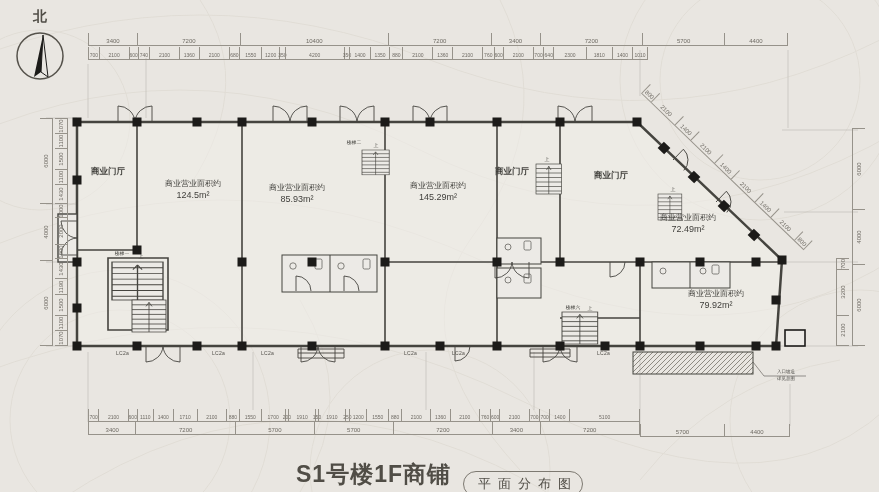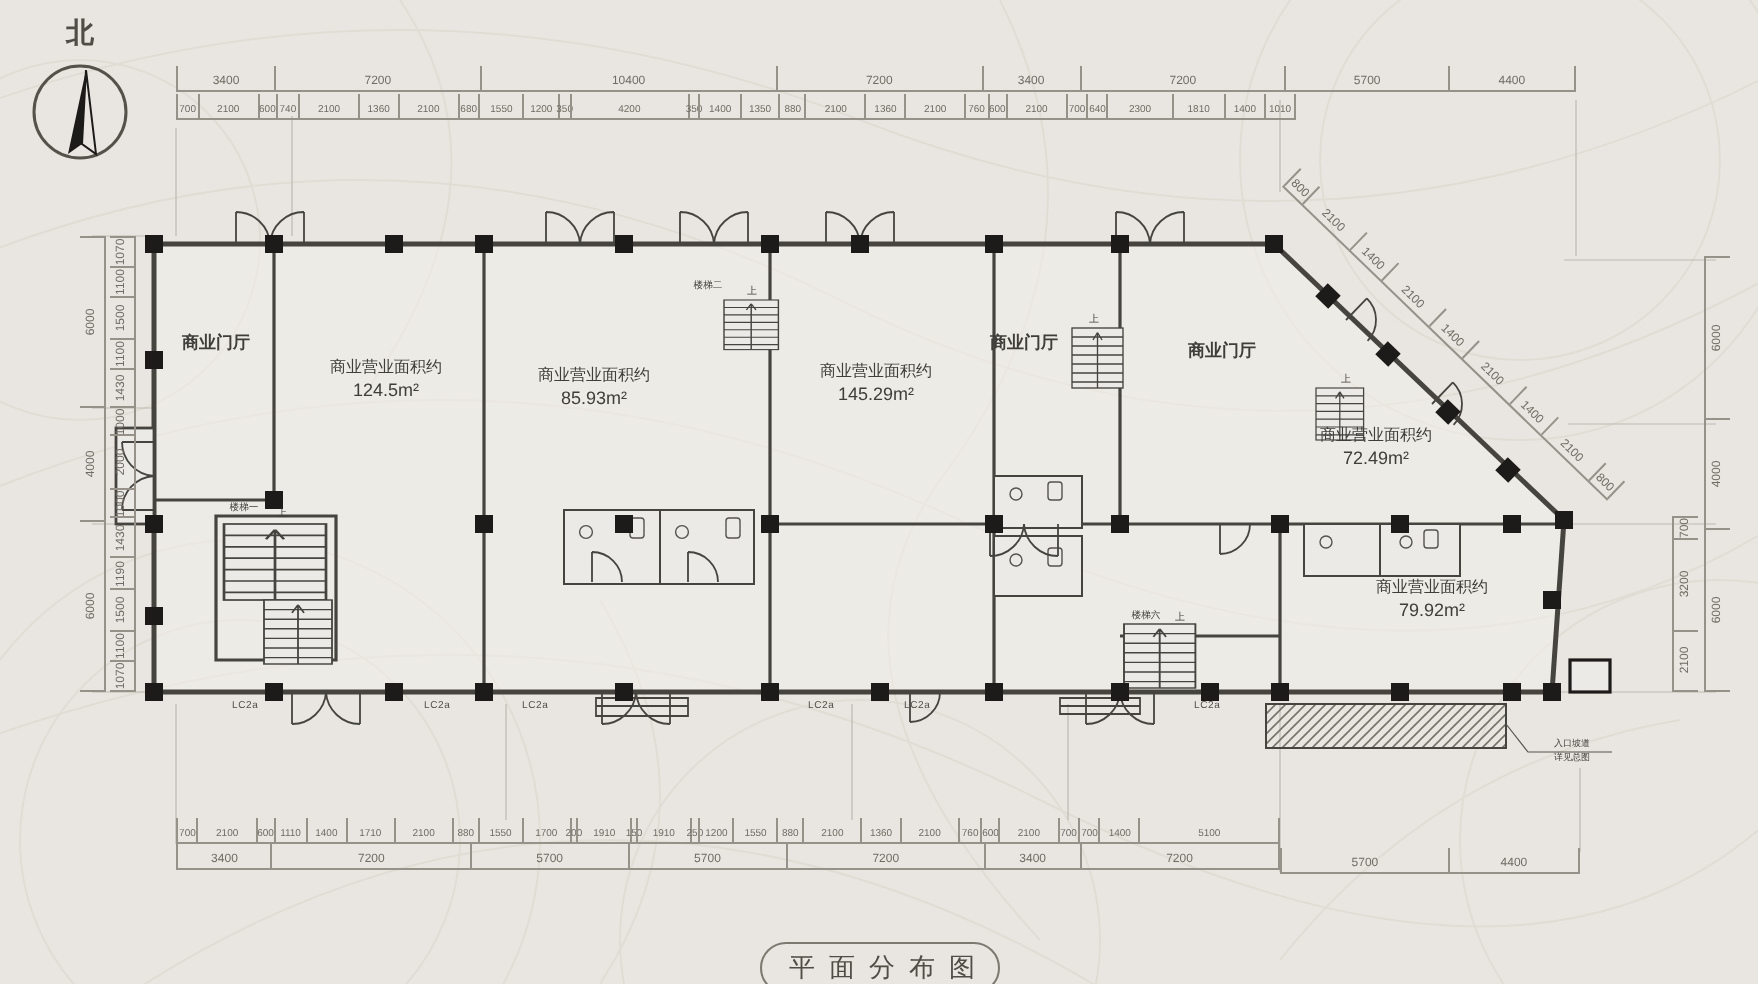--- a/index.html
+++ b/index.html
@@ -572,15 +572,16 @@
   </div>
 
   <span class="wtag" style="left:116px;top:350px;">LC2a</span>
   <span class="wtag" style="left:212px;top:350px;">LC2a</span>
   <span class="wtag" style="left:261px;top:350px;">LC2a</span>
   <span class="wtag" style="left:404px;top:350px;">LC2a</span>
   <span class="wtag" style="left:452px;top:350px;">LC2a</span>
   <span class="wtag" style="left:597px;top:350px;">LC2a</span>
 
   <div class="title-bar">
+    <span class="title-main">S1号楼1F商铺</span>
     <span class="title-badge">平面分布图</span>
   </div>
 </div>
 
 </body></html>

